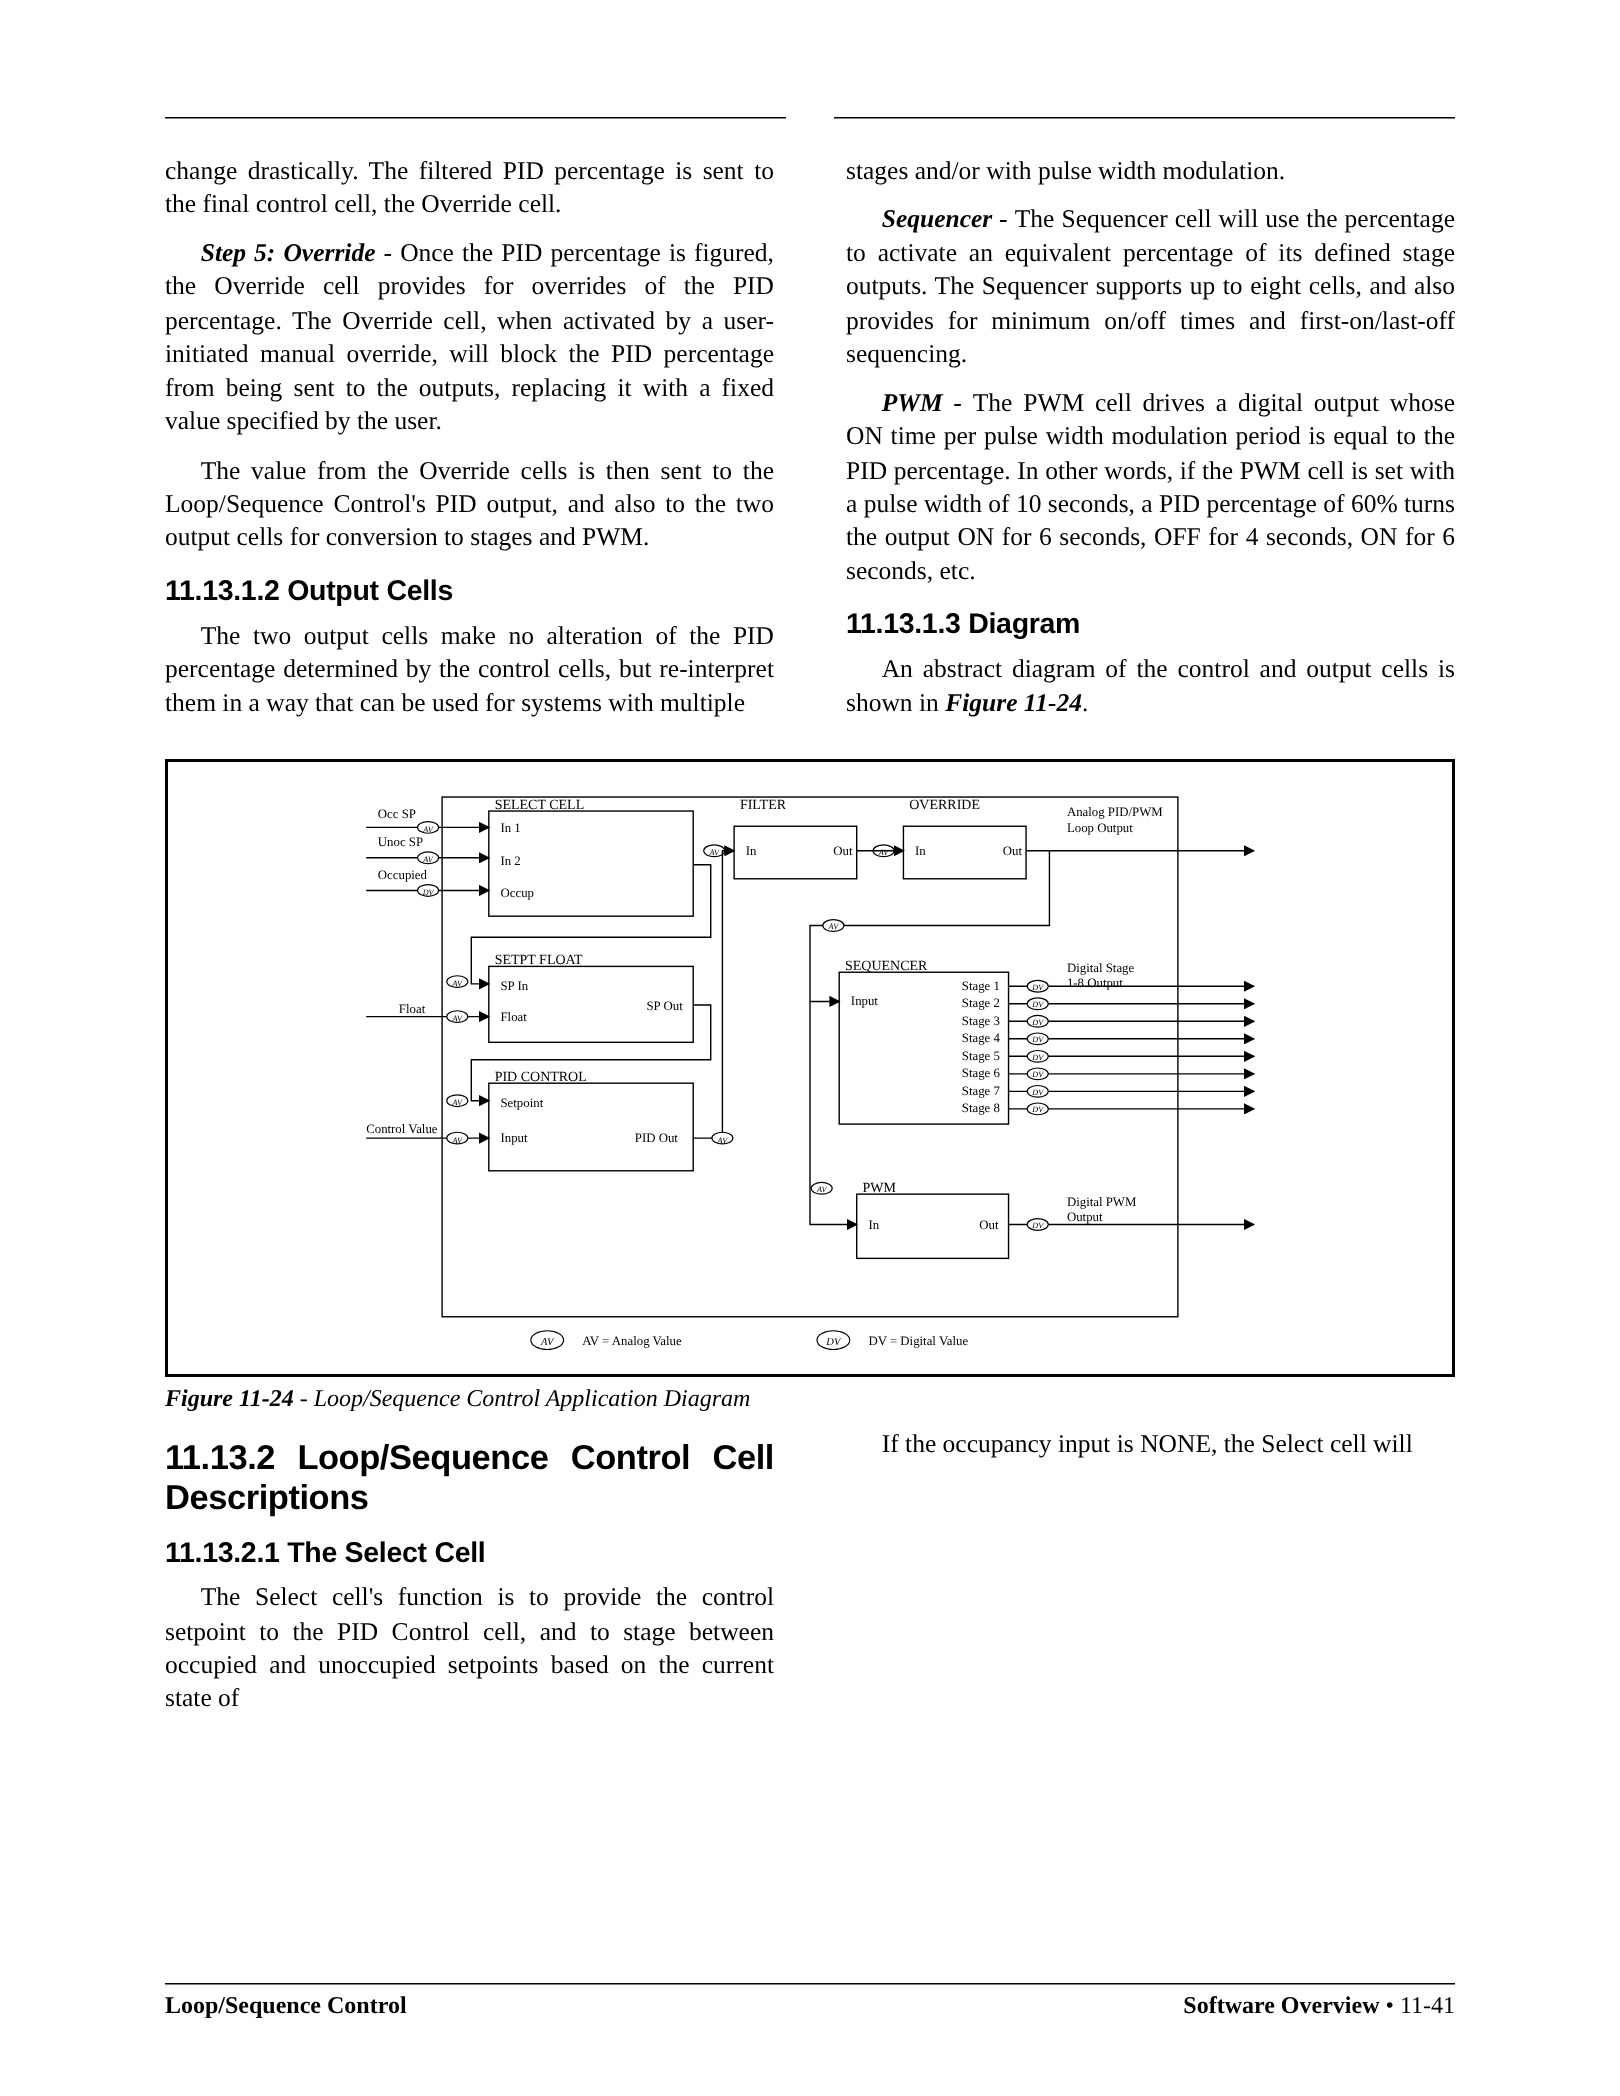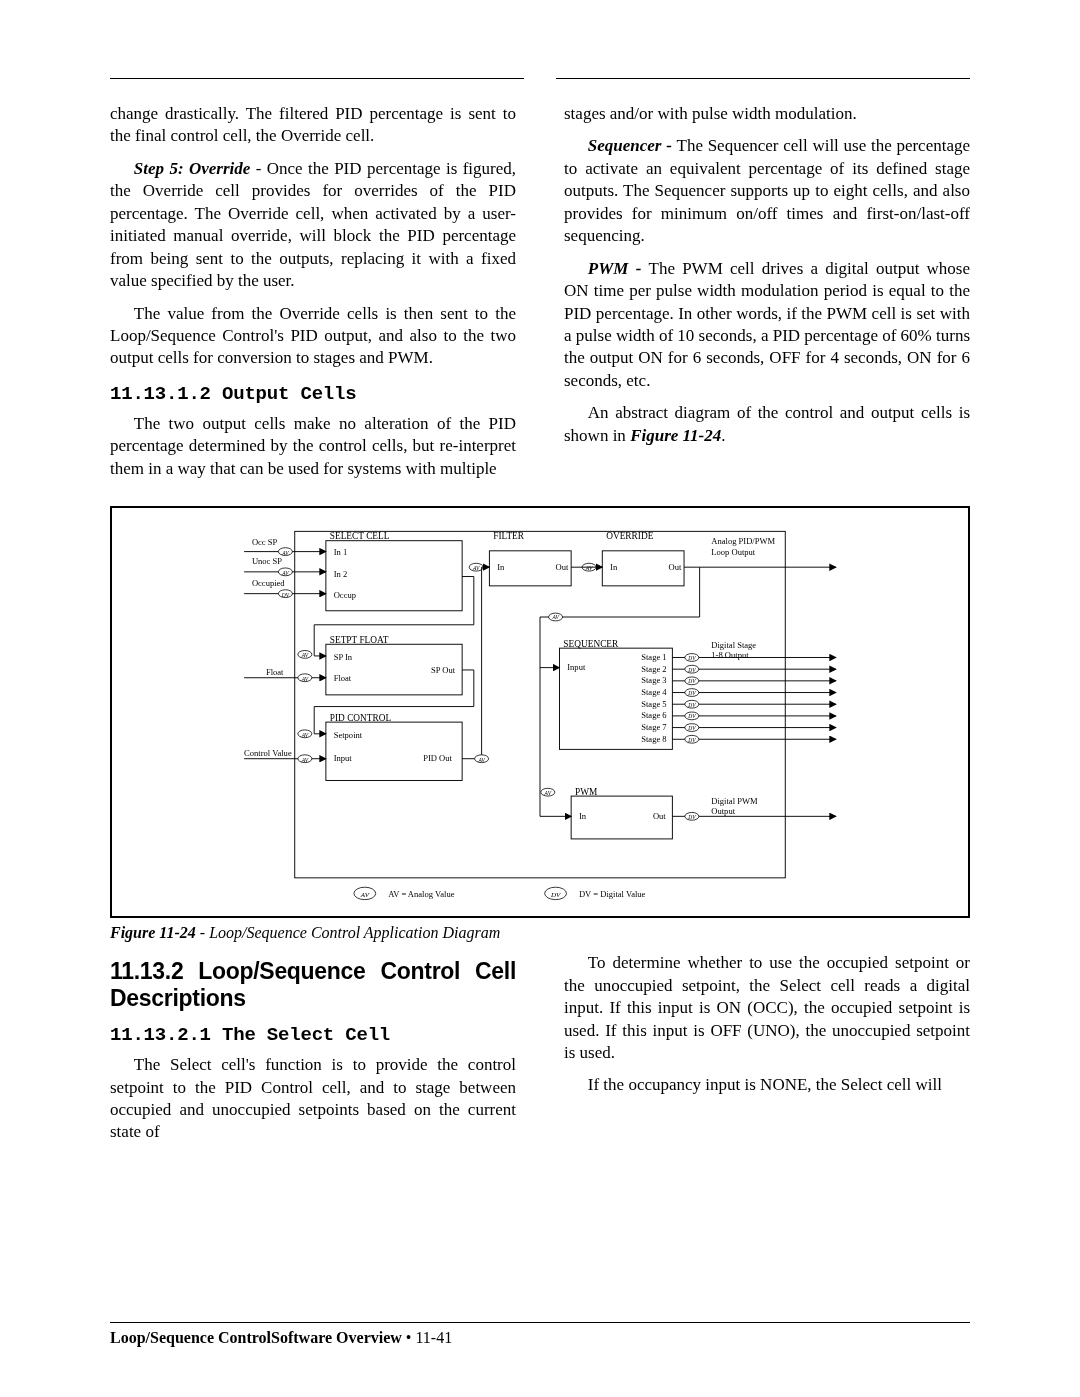--- a/index.html
+++ b/index.html
@@ -28,21 +28,21 @@
   }
   .col {
     flex: 1;
     font-size: 17px;
     line-height: 1.32;
     text-align: justify;
   }
   .col p { margin-bottom: 10px; }
   .indent { text-indent: 1.4em; }
   h3 {
-    font-family: Liberation Mono, monospace;
+    font-family: Liberation Sans, sans-serif;
     font-weight: 700;
     font-size: 19px;
     letter-spacing: -0.2px;
     margin: 12px 0 6px 0;
   }
   h2 {
     font-family: Arial, Helvetica, sans-serif;
     font-weight: 700;
     font-size: 23px;
     letter-spacing: -0.3px;
@@ -62,21 +62,21 @@
     margin: 4px 0 10px 0;
   }
   .fig-caption b { font-weight: 700; font-style: normal; }
   .fig-caption i { font-style: italic; }
   .footer {
     position: absolute;
     left: 110px; right: 110px;
     bottom: 50px;
     border-top: 1px solid #000;
     display: flex;
-    justify-content: flex-start;
+    justify-content: space-between;
     font-size: 16px;
     padding-top: 6px;
   }
   .footer b { font-weight: 700; }
   .step { font-weight: 700; font-style: italic; }
   .bold-it { font-weight: 700; font-style: italic; }
   
   svg text { font-family: "Times New Roman", Times, serif; font-size: 12px; }
   svg .lbl { font-size: 12px; }
   svg .sm  { font-size: 11px; }
@@ -105,20 +105,21 @@
     <p class="indent">The two output cells make no alteration of the PID percentage determined by the control cells, but re-interpret them in a way that can be used for systems with multiple</p>
   </div>
   <div class="col">
     <p>stages and/or with pulse width modulation.</p>
     <p class="indent">
       <span class="bold-it">Sequencer - </span><span>The Sequencer cell will use the percentage to activate an equivalent percentage of its defined stage outputs. The Sequencer supports up to eight cells, and also provides for minimum on/off times and first-on/last-off sequencing.</span>
     </p>
     <p class="indent">
       <span class="bold-it">PWM - </span><span>The PWM cell drives a digital output whose ON time per pulse width modulation period is equal to the PID percentage. In other words, if the PWM cell is set with a pulse width of 10 seconds, a PID percentage of 60% turns the output ON for 6 seconds, OFF for 4 seconds, ON for 6 seconds, etc.</span>
     </p>
+    <h3>11.13.1.3  Diagram</h3>
     <p class="indent">
       <span>An abstract diagram of the control and output cells is shown in </span><span class="bold-it">Figure 11-24</span><span>.</span>
     </p>
   </div>
 </div>
 
 <div class="fig-wrap">
 <svg viewBox="0 0 860 524" width="100%" height="100%">
   <defs>
     <marker id="ah" markerWidth="8" markerHeight="8" refX="7" refY="4" orient="auto">
@@ -268,21 +269,20 @@
   <b><i>Figure 11-24</i></b><i> - Loop/Sequence Control Application Diagram</i>
 </div>
 
 <div class="two-col">
   <div class="col">
     <h2>11.13.2  Loop/Sequence Control Cell Descriptions</h2>
     <h3>11.13.2.1  The Select Cell</h3>
     <p class="indent">The Select cell's function is to provide the control setpoint to the PID Control cell, and to stage between occupied and unoccupied setpoints based on the current state of</p>
   </div>
   <div class="col">
-    <p class="indent">To determine whether to use the occupied setpoint or the unoccupied setpoint, the Select cell reads a digital input. If this input is ON (OCC), the occupied setpoint is used. If this input is OFF (UNO), the unoccupied setpoint is used.</p>
     <p class="indent">If the occupancy input is NONE, the Select cell will</p>
   </div>
 </div>
 
 <div class="footer">
   <div><b>Loop/Sequence Control</b></div>
   <div><b>Software Overview</b><span> • 11-41</span></div>
 </div>
 
 </body></html>

